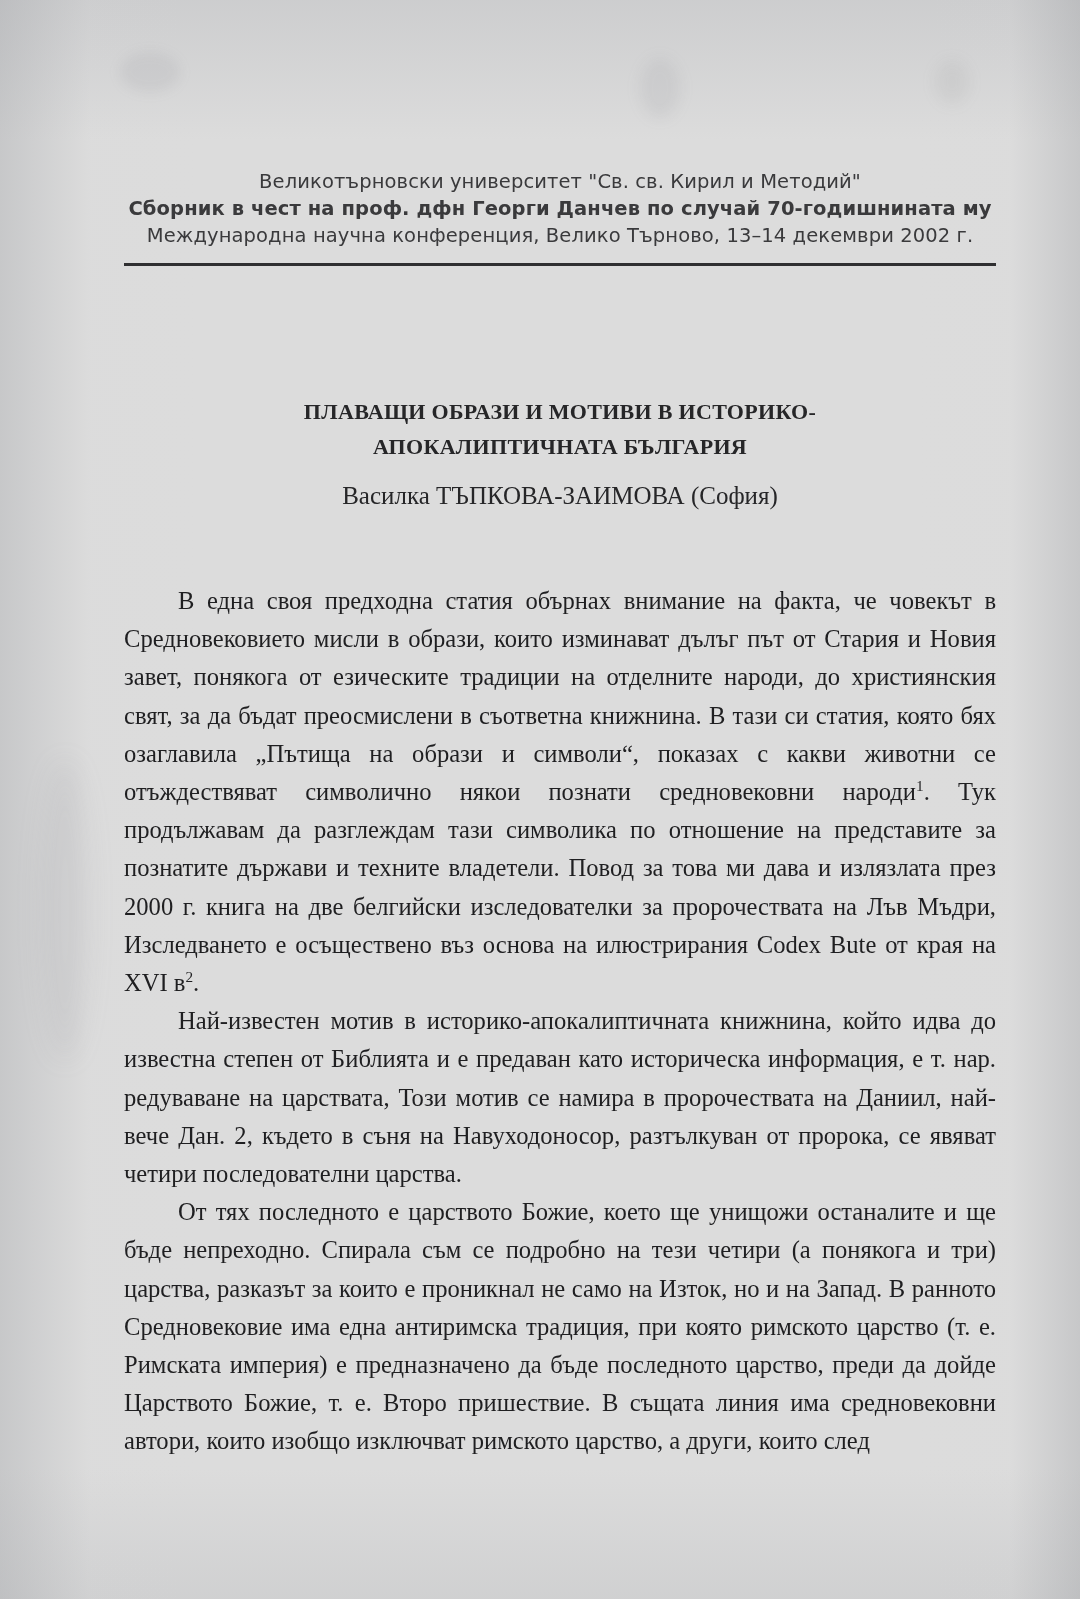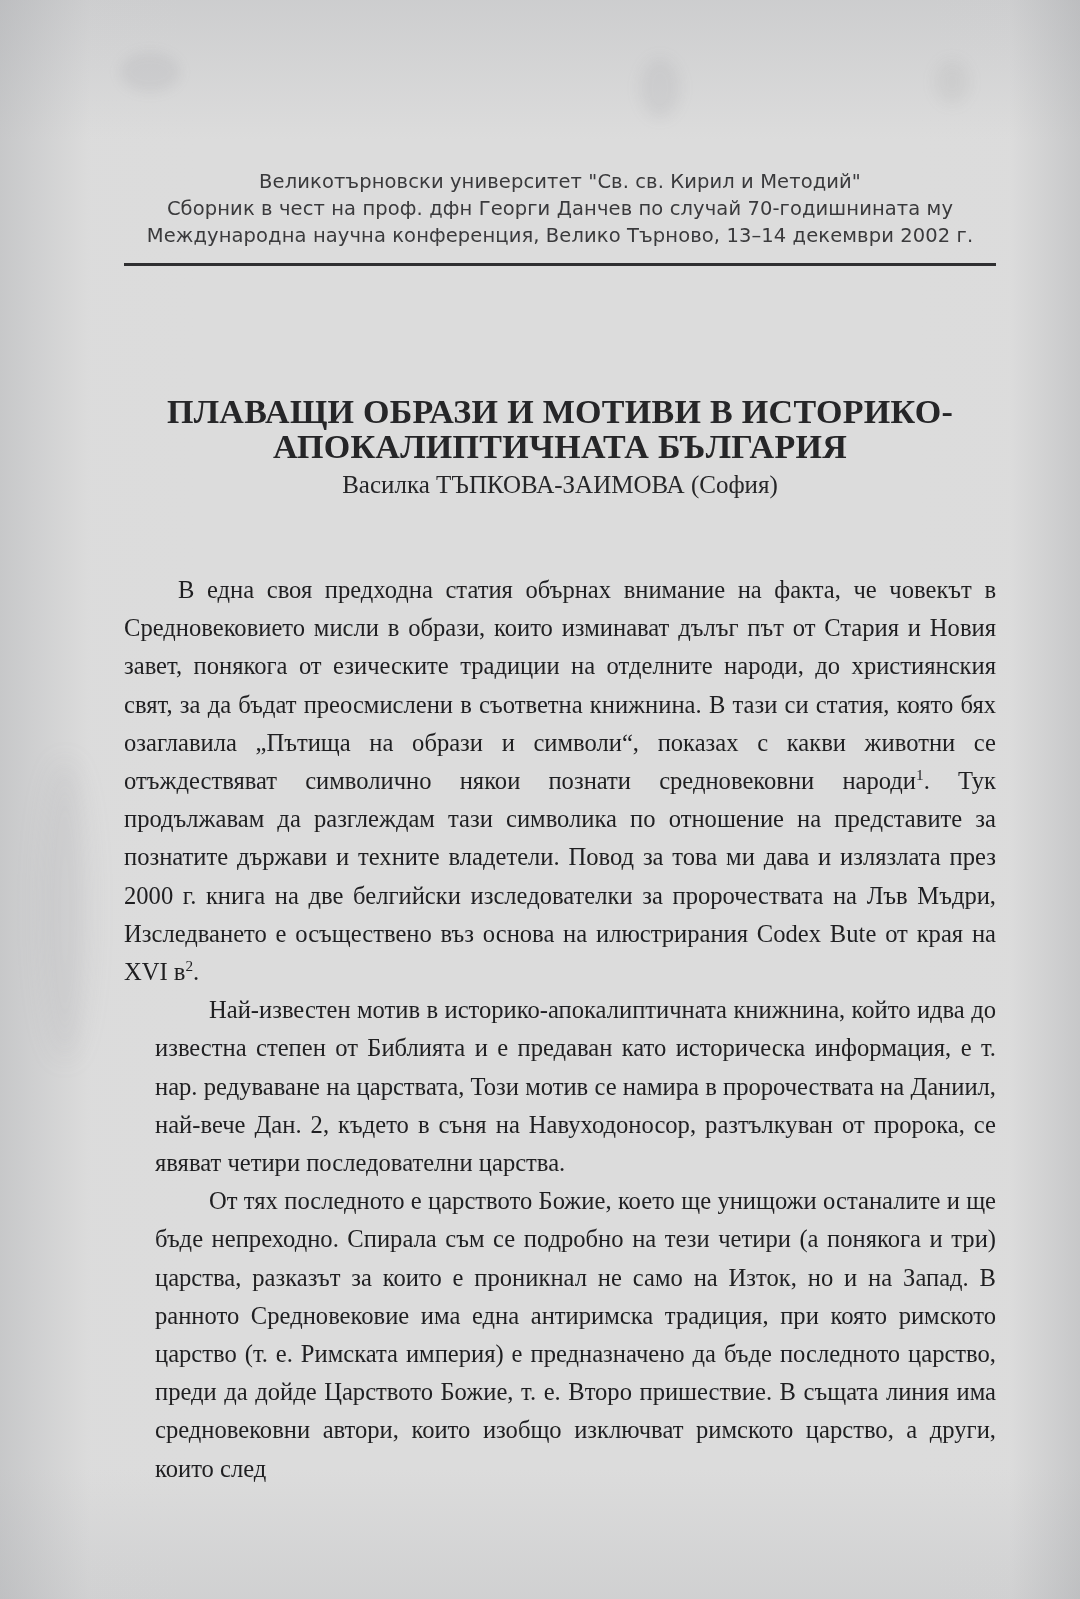--- a/index.html
+++ b/index.html
@@ -46,64 +46,63 @@
     color: #3a3a3c;
     margin-top: 168px;
   }
   .journal-head .line {
     font-size: 19.5px;
     letter-spacing: 0.1px;
     line-height: 27px;
     white-space: nowrap;
   }
   .journal-head .line.bold {
-    font-weight: normal;
+    font-weight: bold;
     font-size: 19.5px;
   }
   .head-rule {
     margin-top: 14px;
     border-top: 3px solid #2f2f31;
     width: 872px;
   }
 
   
   .title-block {
     margin-top: 128px;
     text-align: center;
     color: #262628;
   }
   .title-block .t-line {
-    font-size: 34px;
+    font-size: 22px;
     font-weight: bold;
     line-height: 35px;
     letter-spacing: 0.3px;
   }
   .author {
-    margin-top: 7px;
+    margin-top: 18px;
     text-align: center;
     font-size: 25px;
     color: #262628;
   }
 
   
   .body-text {
     margin-top: 72px;
     font-size: 24.6px;
     line-height: 38.2px;
     color: #1f1f21;
     text-align: justify;
     text-justify: inter-word;
   }
   .body-text p {
     margin: 0;
     text-indent: 54px;
   }
   .body-text p.cont {
     text-indent: 54px;
-    margin-left: 31px;
   }
   .italic { }
   sup {
     font-size: 0.62em;
     vertical-align: super;
     line-height: 0;
   }
   
   .blotch {
     position: absolute;

